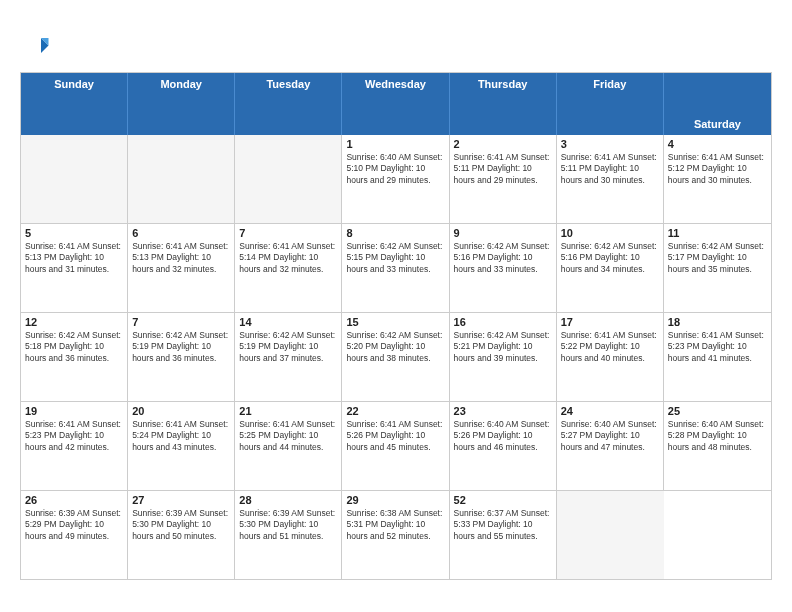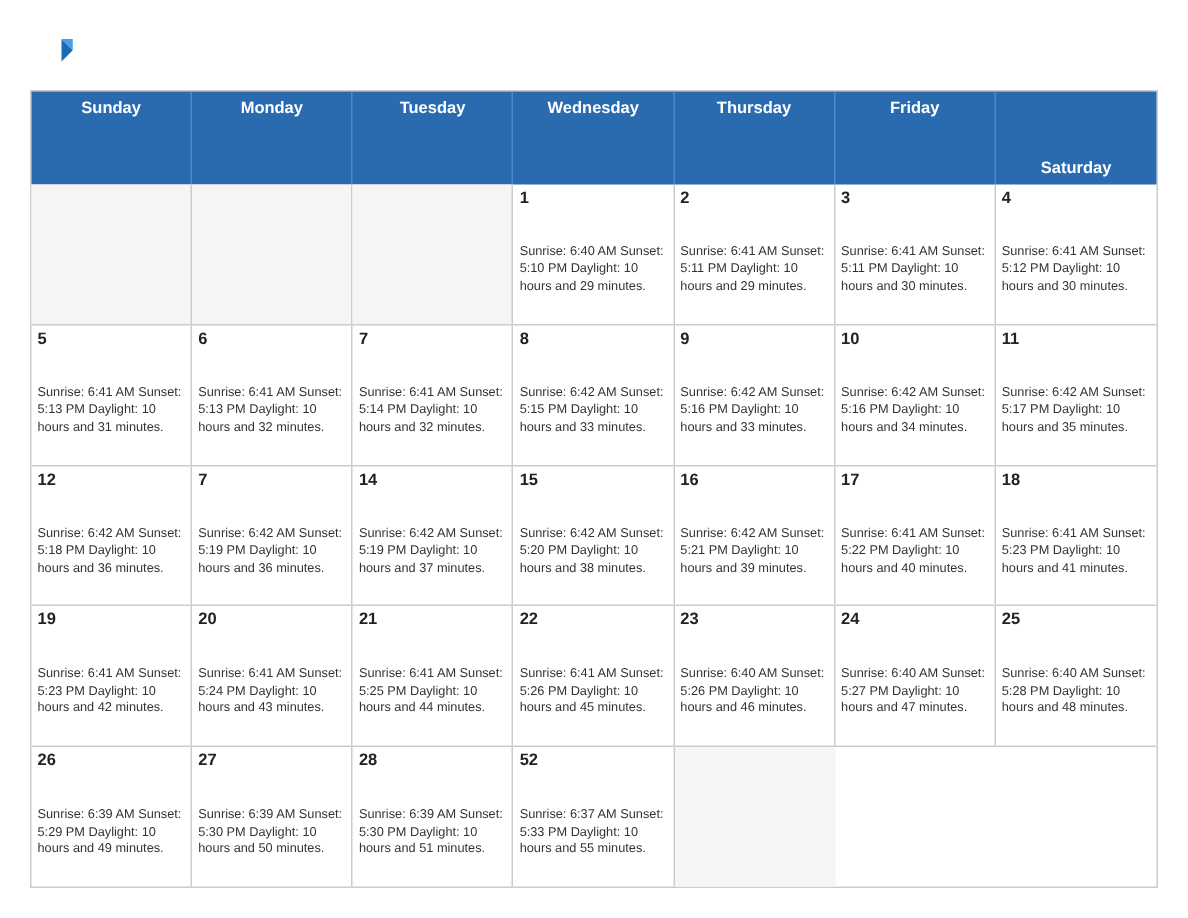--- a/index.html
+++ b/index.html
@@ -6,21 +6,21 @@
     body {
       font-family: Arial, sans-serif;
       background: #fff;
       width: 792px;
       height: 612px;
       overflow: hidden;
     }
     .page {
       width: 792px;
       height: 612px;
-      padding: 20px 20px;
+      padding: 32px 20px;
       display: flex;
       flex-direction: column;
     }
     .header {
       display: flex;
       justify-content: space-between;
       align-items: flex-start;
       margin-bottom: 10px;
     }
     .logo {
@@ -106,21 +106,20 @@
     .day-number {
       font-size: 11px;
       font-weight: bold;
       margin-bottom: 2px;
       color: #222;
     }
     .day-info {
       font-size: 8.5px;
       line-height: 1.35;
       color: #333;
-      margin-top: 22px;
     }
   </style>
 </head>
 <body>
 
 <div class="page">
   <div class="header">
     <div class="logo">
       <svg class="logo-icon" viewBox="0 0 40 40">
         <polygon points="28,8 38,18 28,28" fill="#1a6bb5"></polygon>
@@ -350,20 +349,27 @@
 and 50 minutes.</div>
           </div>
           <div class="day-cell">
             <div class="day-number">28</div>
             <div class="day-info">Sunrise: 6:39 AM
 Sunset: 5:30 PM
 Daylight: 10 hours
 and 51 minutes.</div>
           </div>
           <div class="day-cell">
+            <div class="day-number">29</div>
+            <div class="day-info">Sunrise: 6:38 AM
+Sunset: 5:31 PM
+Daylight: 10 hours
+and 52 minutes.</div>
+          </div>
+          <div class="day-cell">
             <div class="day-number">52</div>
             <div class="day-info">Sunrise: 6:37 AM
 Sunset: 5:33 PM
 Daylight: 10 hours
 and 55 minutes.</div>
           </div>
           <div class="day-cell empty"></div>
         </div>
       </div>
   </div>

